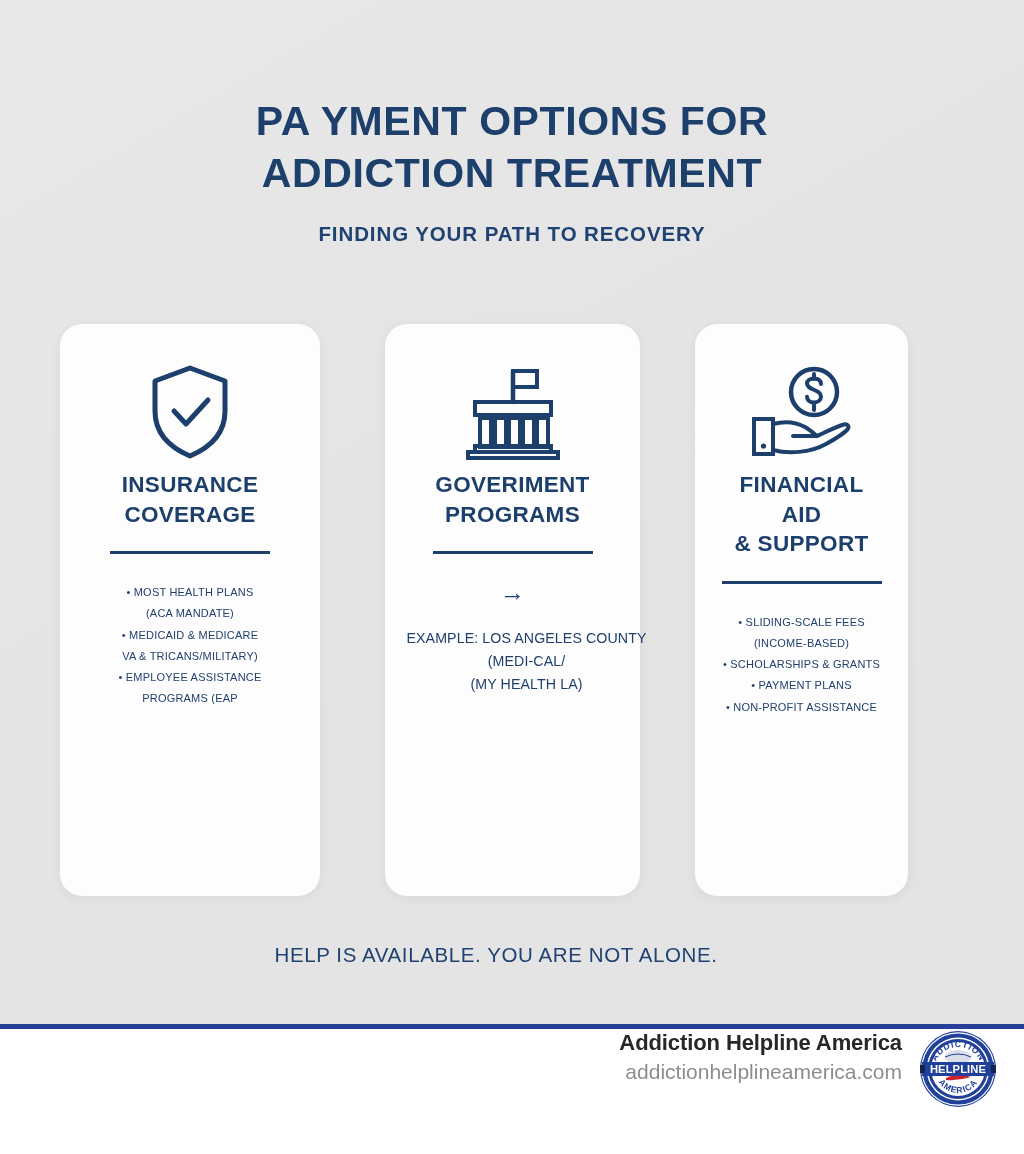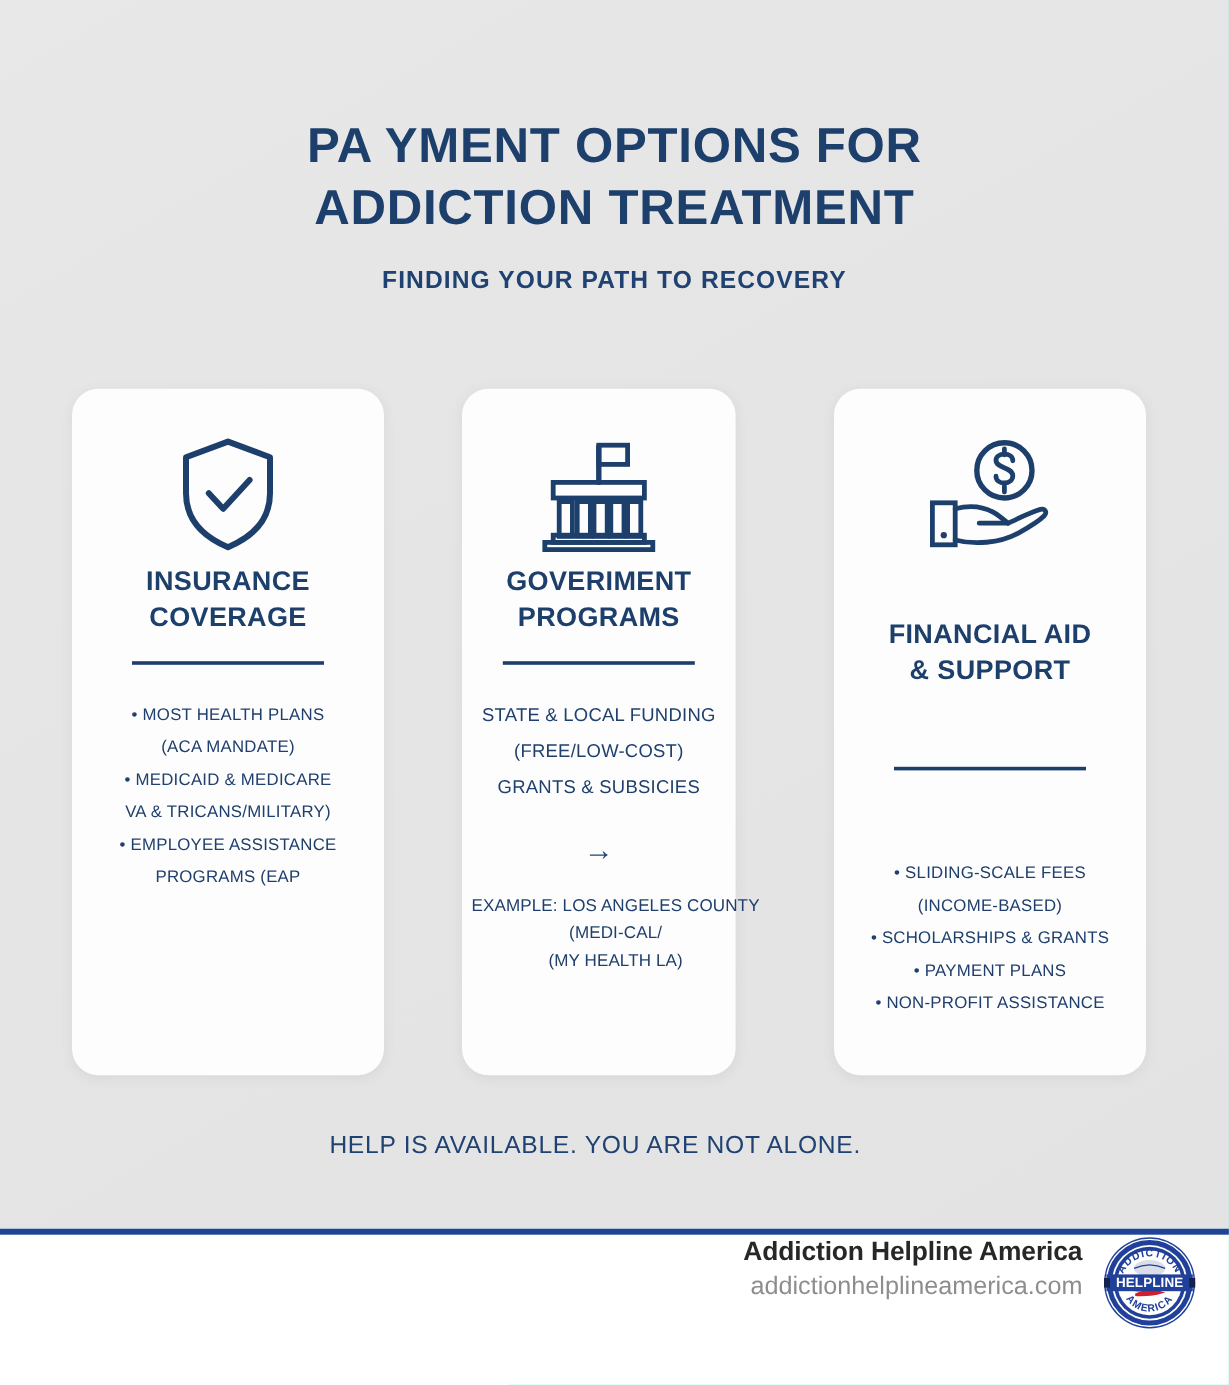--- a/index.html
+++ b/index.html
@@ -10,21 +10,21 @@
     width: 1024px;
     height: 1154px;
     font-family: "Liberation Sans", sans-serif;
     background: #ffffff;
     overflow: hidden;
   }
   #infographic {
     position: relative;
     width: 1024px;
     height: 1154px;
-    background: #5eead4;
+    background: #fdba74;
   }
   .body-area {
     position: absolute;
     left: 0;
     top: 0;
     width: 1024px;
     height: 1024px;
     background: linear-gradient(150deg, #e8e8e8 0%, #e5e5e5 40%, #e3e3e3 100%);
   }
   
@@ -67,22 +67,22 @@
     background: #fdfdfd;
     border-radius: 22px;
     box-shadow: 0 2px 10px rgba(120,120,120,0.12);
     box-sizing: border-box;
     padding: 0 32px;
     display: flex;
     flex-direction: column;
     align-items: center;
   }
   .card-1 { left: 0px;   width: 260px; }
-  .card-2 { left: 325px; width: 228px; }
-  .card-3 { left: 635px; width: 260px; gap: 44px; }
+  .card-2 { left: 325px; width: 255px; }
+  .card-3 { left: 635px; width: 213px; }
 
   .card-icon {
     margin-top: 36px;
     height: 104px;
     display: flex;
     align-items: center;
     justify-content: center;
   }
   .card-title {
     margin-top: 6px;
@@ -97,21 +97,21 @@
   .card-rule {
     width: 160px;
     height: 3px;
     background: #1d3f6b;
     margin: 22px 0 0 0;
     border: none;
   }
   .card-body {
     margin-top: 28px;
     text-align: center;
-    font-size: 14px;
+    font-size: 11px;
     color: #1f3f6d;
     line-height: 1.92;
     letter-spacing: 0.2px;
     text-transform: uppercase;
   }
   .card-body .line { display: block; white-space: nowrap; }
   .card-2 .card-body { font-size: 15.4px; }
   .arrow-sep {
     margin-top: 26px;
     font-size: 25px;
@@ -244,25 +244,20 @@
 
           <rect x="12" y="82" width="76" height="6" stroke="#1d3f6b" stroke-width="4" fill="none"></rect>
           <rect x="5" y="88" width="90" height="6" stroke="#1d3f6b" stroke-width="4" fill="none"></rect>
         </svg>
       </div>
       <div class="card-title">
         <span>GOVERIMENT</span><br>
         <span>PROGRAMS</span>
       </div>
       <hr class="card-rule">
-      <div class="card-body">
-        <span class="line">STATE &amp; LOCAL FUNDING</span>
-        <span class="line">(FREE/LOW-COST)</span>
-        <span class="line">GRANTS &amp; SUBSICIES</span>
-      </div>
       <div class="arrow-sep">→</div>
       <div class="example-text">
         <span class="line">EXAMPLE: LOS ANGELES COUNTY</span>
         <span class="line">(MEDI-CAL/</span>
         <span class="line">(MY HEALTH LA)</span>
       </div>
     </div>
 
     <div class="card card-3">
       <div class="card-icon">

